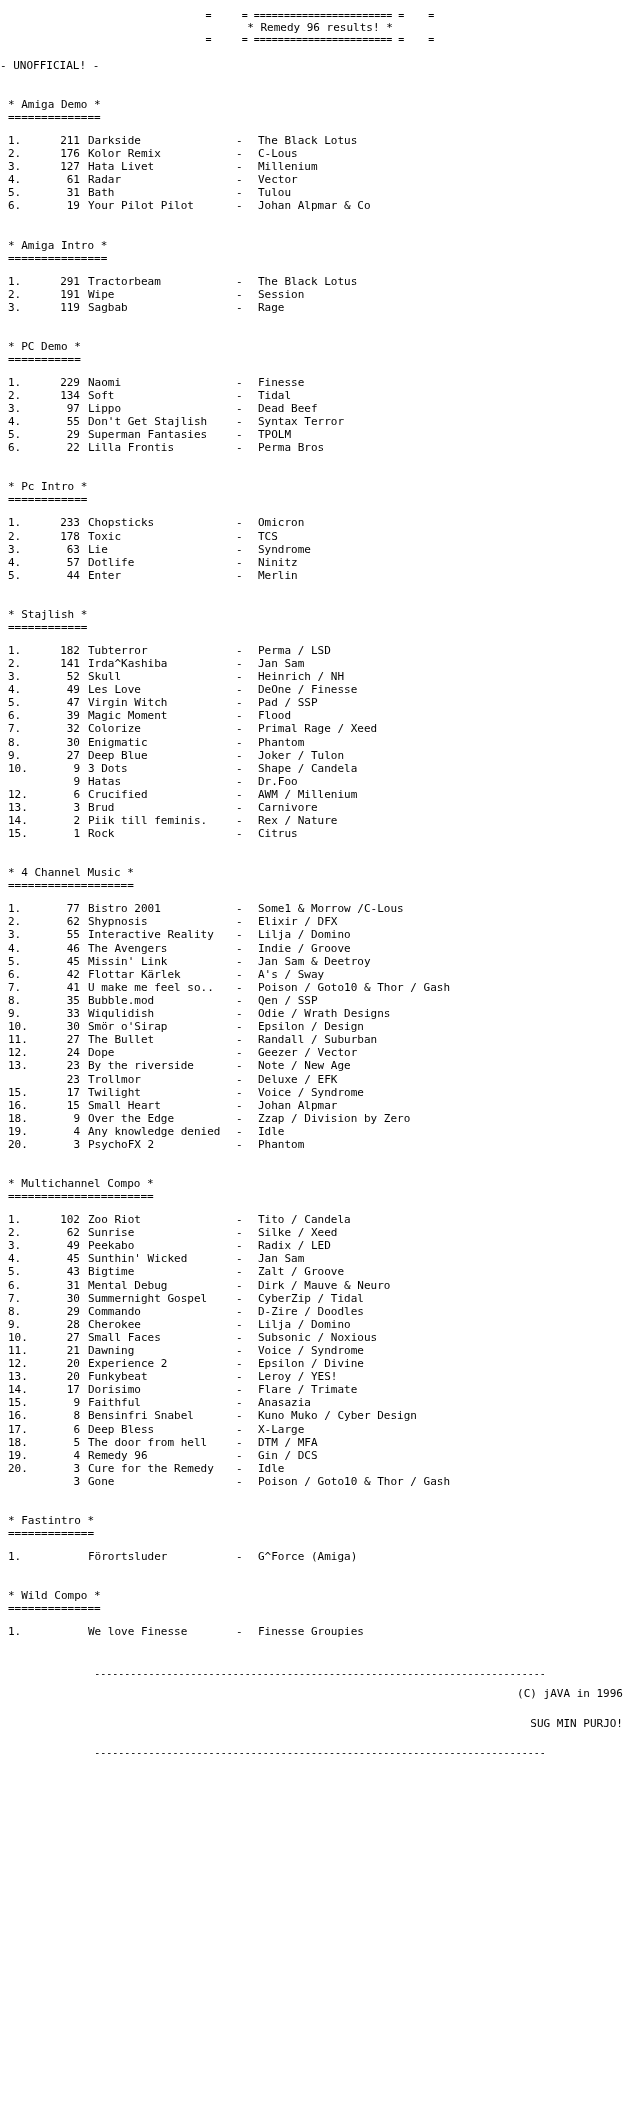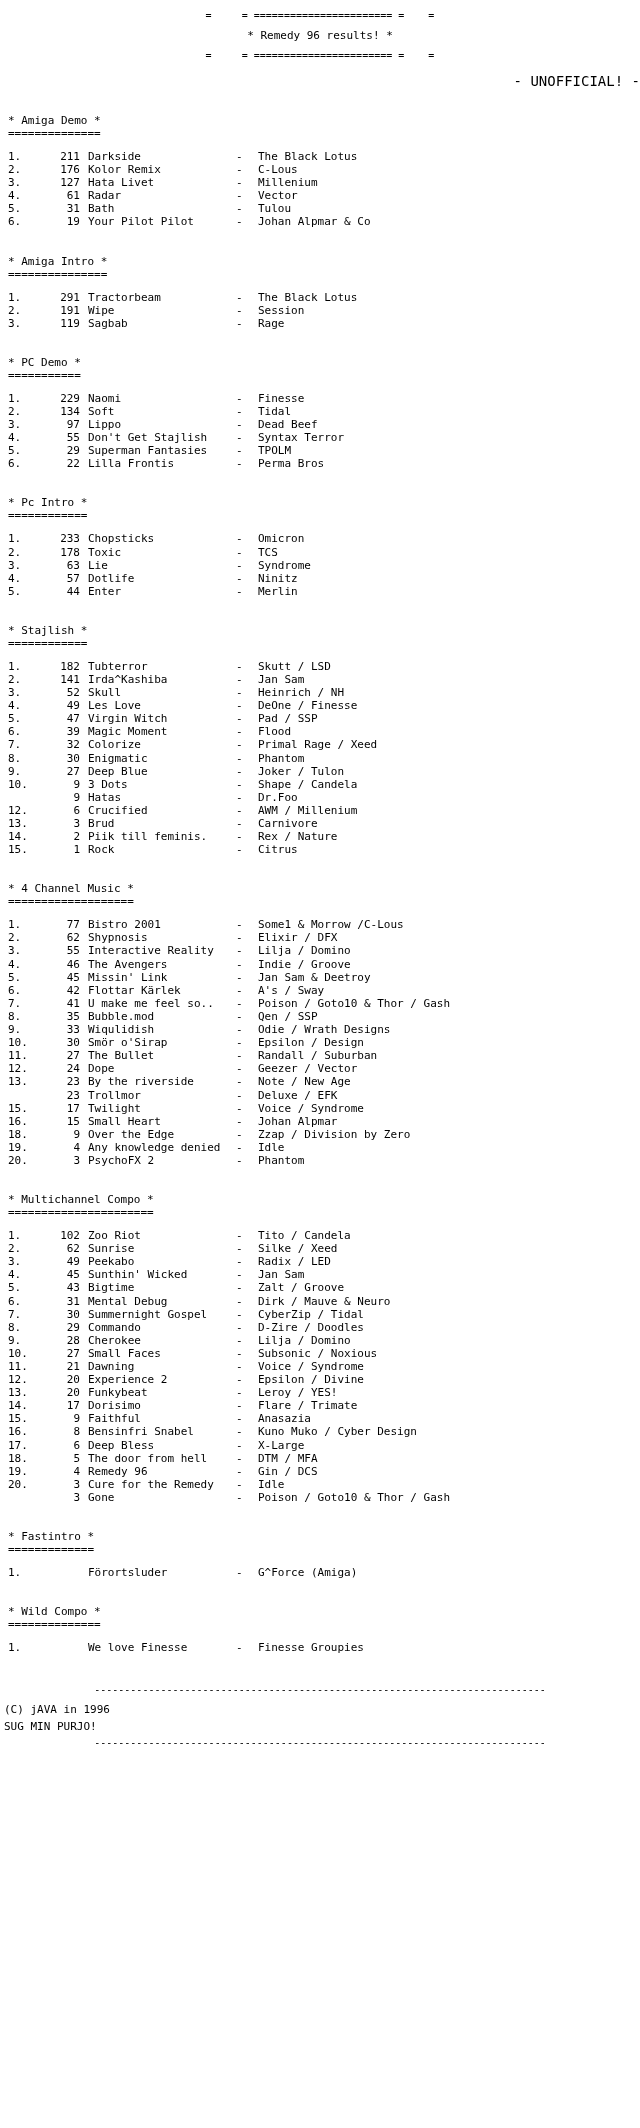--- a/index.html
+++ b/index.html
@@ -24,29 +24,28 @@
     letter-spacing: 0px;
     white-space: pre;
     text-align: center;
     margin: 0;
   }
   .banner {
     font-size: 11px;
     line-height: 13px;
     white-space: pre;
     text-align: center;
-    margin: 8px;
+    margin: 0;
   }
   .subtitle {
-    font-size: 14px;
-    line-height: 13px;
-    white-space: pre;
-    text-align: right;
+    font-size: 11px;
+    line-height: 13px;
+    white-space: pre;
+    text-align: left;
     margin: 14px 0 0 0;
-    padding-left: 24px;
   }
   .body {
     padding: 0 24px 0 8px;
   }
   .section {
     margin-top: 26px;
   }
   .section-title {
     font-size: 11px;
     line-height: 13px;
@@ -74,22 +73,22 @@
   .col-title { display: inline-block; width: 148px; padding-left: 8px; }
   .col-dash { display: inline-block; width: 22px; }
   .col-group { display: inline-block; }
   .footer {
     margin-top: 30px;
   }
   .footer-line {
     font-size: 11px;
     line-height: 13px;
     white-space: pre;
-    text-align: left;
-    margin: 4px;
+    text-align: right;
+    margin: 17px;
   }
   .footer-rule {
     font-size: 10px;
     line-height: 11px;
     white-space: pre;
     text-align: center;
     margin: 0;
   }
   .spacer-bottom { height: 18px; }
 </style>
@@ -148,21 +147,21 @@
             <div class="entry"><span class="col-rank">2.</span><span class="col-votes">178</span><span class="col-title">Toxic</span><span class="col-dash">-</span><span class="col-group">TCS</span></div>
             <div class="entry"><span class="col-rank">3.</span><span class="col-votes">63</span><span class="col-title">Lie</span><span class="col-dash">-</span><span class="col-group">Syndrome</span></div>
             <div class="entry"><span class="col-rank">4.</span><span class="col-votes">57</span><span class="col-title">Dotlife</span><span class="col-dash">-</span><span class="col-group">Ninitz</span></div>
             <div class="entry"><span class="col-rank">5.</span><span class="col-votes">44</span><span class="col-title">Enter</span><span class="col-dash">-</span><span class="col-group">Merlin</span></div>
           </div>
         </div>
         <div class="section">
           <div class="section-title">* Stajlish *</div>
           <div class="section-underline">============</div>
           <div class="entries">
-            <div class="entry"><span class="col-rank">1.</span><span class="col-votes">182</span><span class="col-title">Tubterror</span><span class="col-dash">-</span><span class="col-group">Skutt / LSD</span></div>
+            <div class="entry"><span class="col-rank">1.</span><span class="col-votes">182</span><span class="col-title">Tubterror</span><span class="col-dash">-</span><span class="col-group">Perma / LSD</span></div>
             <div class="entry"><span class="col-rank">2.</span><span class="col-votes">141</span><span class="col-title">Irda^Kashiba</span><span class="col-dash">-</span><span class="col-group">Jan Sam</span></div>
             <div class="entry"><span class="col-rank">3.</span><span class="col-votes">52</span><span class="col-title">Skull</span><span class="col-dash">-</span><span class="col-group">Heinrich / NH</span></div>
             <div class="entry"><span class="col-rank">4.</span><span class="col-votes">49</span><span class="col-title">Les Love</span><span class="col-dash">-</span><span class="col-group">DeOne / Finesse</span></div>
             <div class="entry"><span class="col-rank">5.</span><span class="col-votes">47</span><span class="col-title">Virgin Witch</span><span class="col-dash">-</span><span class="col-group">Pad / SSP</span></div>
             <div class="entry"><span class="col-rank">6.</span><span class="col-votes">39</span><span class="col-title">Magic Moment</span><span class="col-dash">-</span><span class="col-group">Flood</span></div>
             <div class="entry"><span class="col-rank">7.</span><span class="col-votes">32</span><span class="col-title">Colorize</span><span class="col-dash">-</span><span class="col-group">Primal Rage / Xeed</span></div>
             <div class="entry"><span class="col-rank">8.</span><span class="col-votes">30</span><span class="col-title">Enigmatic</span><span class="col-dash">-</span><span class="col-group">Phantom</span></div>
             <div class="entry"><span class="col-rank">9.</span><span class="col-votes">27</span><span class="col-title">Deep Blue</span><span class="col-dash">-</span><span class="col-group">Joker / Tulon</span></div>
             <div class="entry"><span class="col-rank">10.</span><span class="col-votes">9</span><span class="col-title">3 Dots</span><span class="col-dash">-</span><span class="col-group">Shape / Candela</span></div>
             <div class="entry"><span class="col-rank"></span><span class="col-votes">9</span><span class="col-title">Hatas</span><span class="col-dash">-</span><span class="col-group">Dr.Foo</span></div>

